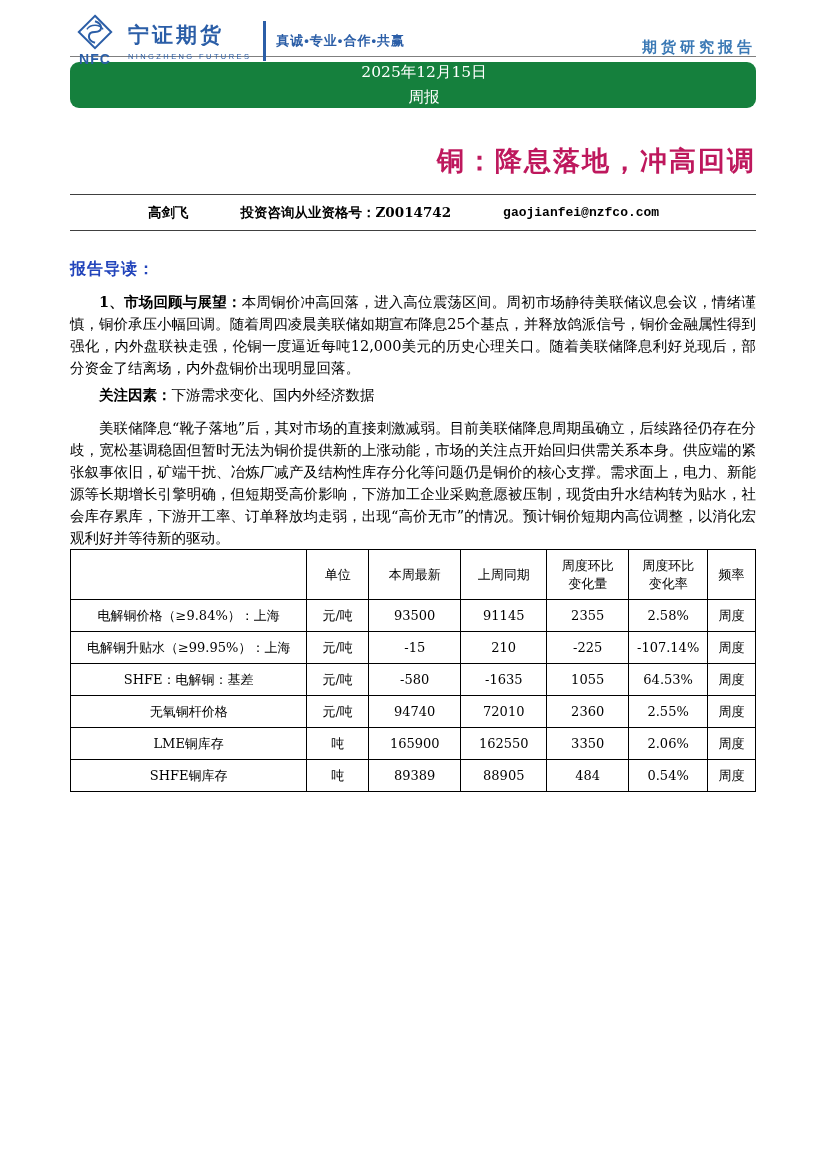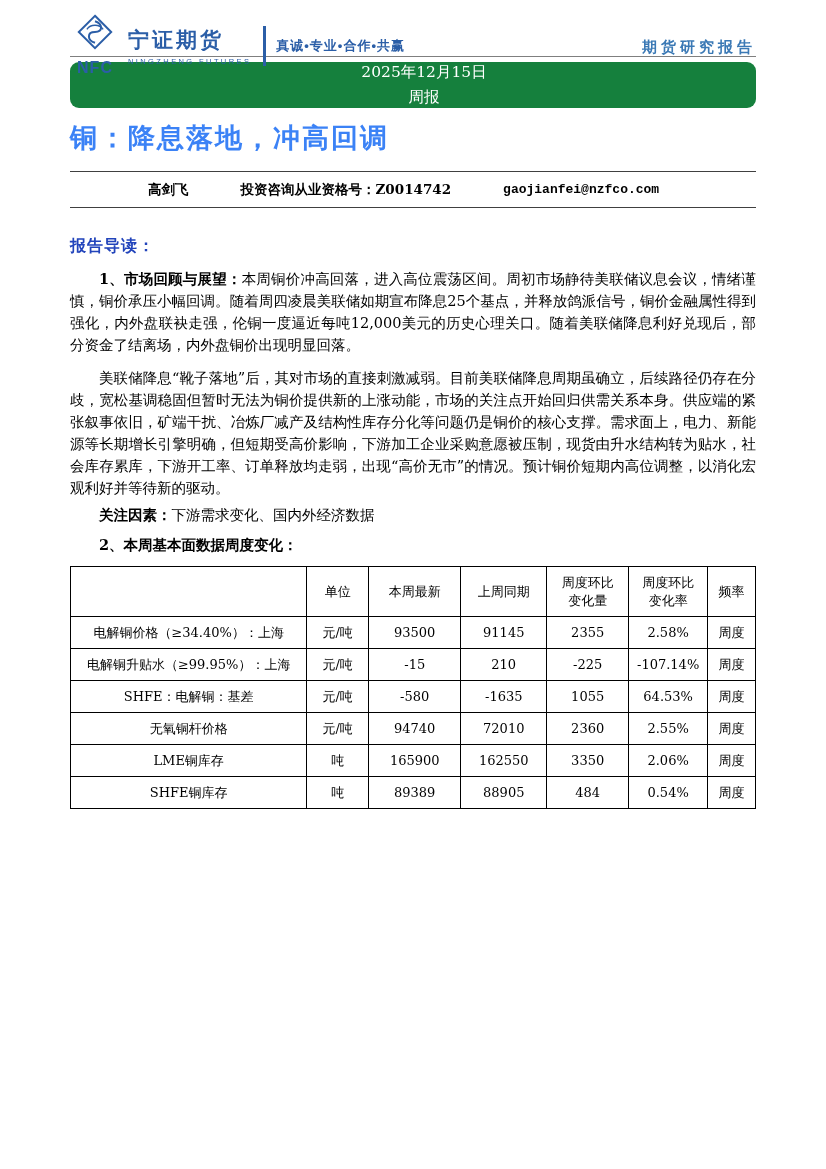--- a/index.html
+++ b/index.html
@@ -6,40 +6,40 @@
   html,body { background:#e8e8e8; }
   body { font-family:"Liberation Sans","DejaVu Sans",sans-serif; }
   .page {
     position:relative; width:826px; height:1169px; margin:0 auto;
     background:#ffffff; padding:0 70px; overflow:hidden;
   }
   
   .header { display:flex; justify-content:space-between; align-items:flex-start; padding-top:14px; height:56px; }
   .logo-block { display:flex; align-items:center; }
   .emblem-col { display:flex; flex-direction:column; align-items:center; width:50px; }
-  .nfc-abbr { font-size:16px; font-weight:bold; color:#2b5ea7; letter-spacing:1px; margin-top:9px; }
+  .nfc-abbr { font-size:14px; font-weight:bold; color:#2b5ea7; letter-spacing:1px; margin-top:1px; }
   .name-col { display:flex; flex-direction:column; margin-left:8px; }
   .company-cn { font-size:21px; font-weight:bold; color:#2b5ea7; letter-spacing:3px; font-family:"DejaVu Serif","Liberation Serif",serif; }
   .company-en { font-size:7.5px; color:#2b5ea7; letter-spacing:2.4px; margin-top:3px; }
   .logo-divider { width:3px; height:40px; background:#2b5ea7; margin:0 10px 0 12px; }
   .tagline { font-size:13px; font-weight:bold; color:#2b5ea7; letter-spacing:1px; align-self:center; }
   .report-type { font-size:15px; font-weight:bold; color:#3b79b5; letter-spacing:4px; margin-top:24px; }
   .header-rule { border-top:1px solid #7f7f7f; }
   
   .banner {
     margin-top:5px; height:46px; background:#15803d; border-radius:9px;
     display:flex; align-items:center; justify-content:space-between;
     padding:0 34px 0 56px; color:#ffffff; font-size:15.5px;
     font-family:"DejaVu Serif","Liberation Serif",serif;
     flex-direction:column;
   }
   
   .title {
-    margin-top:12px; text-align:left; font-size:27px; font-weight:bold;
-    color:#3b82f6; letter-spacing:2px; font-family:"DejaVu Serif","Liberation Serif",serif;
+    margin-top:35px; text-align:right; font-size:27px; font-weight:bold;
+    color:#be185d; letter-spacing:2px; font-family:"DejaVu Serif","Liberation Serif",serif;
   }
   .author-row {
     margin-top:15px; height:37px; display:flex; align-items:center; gap:52px;
     padding-left:78px; font-size:13.5px; color:#000;
     border-top:1px solid #404040; border-bottom:1px solid #404040;
     font-family:"DejaVu Serif","Liberation Serif",serif;
     text-align:right;
   }
   .author-name { font-weight:bold; }
   .author-qual { font-weight:bold; }
@@ -108,25 +108,24 @@
   <div class="author-row">
     <span class="author-name">高剑飞</span>
     <span class="author-qual">投资咨询从业资格号：Z0014742</span>
     <span class="author-email">gaojianfei@nzfco.com</span>
   </div>
 
   <h2 class="intro-heading">报告导读：</h2>
 
   <p class="para"><b>1、市场回顾与展望：</b><span>本周铜价冲高回落，进入高位震荡区间。周初市场静待美联储议息会议，情绪谨慎，铜价承压小幅回调。随着周四凌晨美联储如期宣布降息25个基点，并释放鸽派信号，铜价金融属性得到强化，内外盘联袂走强，伦铜一度逼近每吨12,000美元的历史心理关口。随着美联储降息利好兑现后，部分资金了结离场，内外盘铜价出现明显回落。</span></p>
 
+  <p class="para focus"><b>关注因素：</b><span>下游需求变化、国内外经济数据</span></p>
+
   <p class="para"><span>美联储降息“靴子落地”后，其对市场的直接刺激减弱。目前美联储降息周期虽确立，后续路径仍存在分歧，宽松基调稳固但暂时无法为铜价提供新的上涨动能，市场的关注点开始回归供需关系本身。供应端的紧张叙事依旧，矿端干扰、冶炼厂减产及结构性库存分化等问题仍是铜价的核心支撑。需求面上，电力、新能源等长期增长引擎明确，但短期受高价影响，下游加工企业采购意愿被压制，现货由升水结构转为贴水，社会库存累库，下游开工率、订单释放均走弱，出现“高价无市”的情况。预计铜价短期内高位调整，以消化宏观利好并等待新的驱动。</span></p>
 
-  <p class="para focus"><b>关注因素：</b><span>下游需求变化、国内外经济数据</span></p>
-
-  <p class="para table-heading"><b>2、本周基本面数据周度变化：</b></p>
 
   <table class="data">
     <colgroup>
       <col style="width:34.5%">
         <col style="width:9%">
         <col style="width:13.5%">
         <col style="width:12.5%">
         <col style="width:12%">
         <col style="width:11.5%">
         <col style="width:7%">
@@ -139,21 +138,21 @@
         <th>上周同期</th>
         <th>周度环比
 变化量</th>
         <th>周度环比
 变化率</th>
         <th>频率</th>
       </tr>
     </thead>
     <tbody>
       <tr>
-        <td>电解铜价格（≥34.40%）：上海</td>
+        <td>电解铜价格（≥9.84%）：上海</td>
         <td>元/吨</td>
         <td>93500</td>
         <td>91145</td>
         <td>2355</td>
         <td>2.58%</td>
         <td>周度</td>
       </tr>
       <tr>
         <td>电解铜升贴水（≥99.95%）：上海</td>
         <td>元/吨</td>

